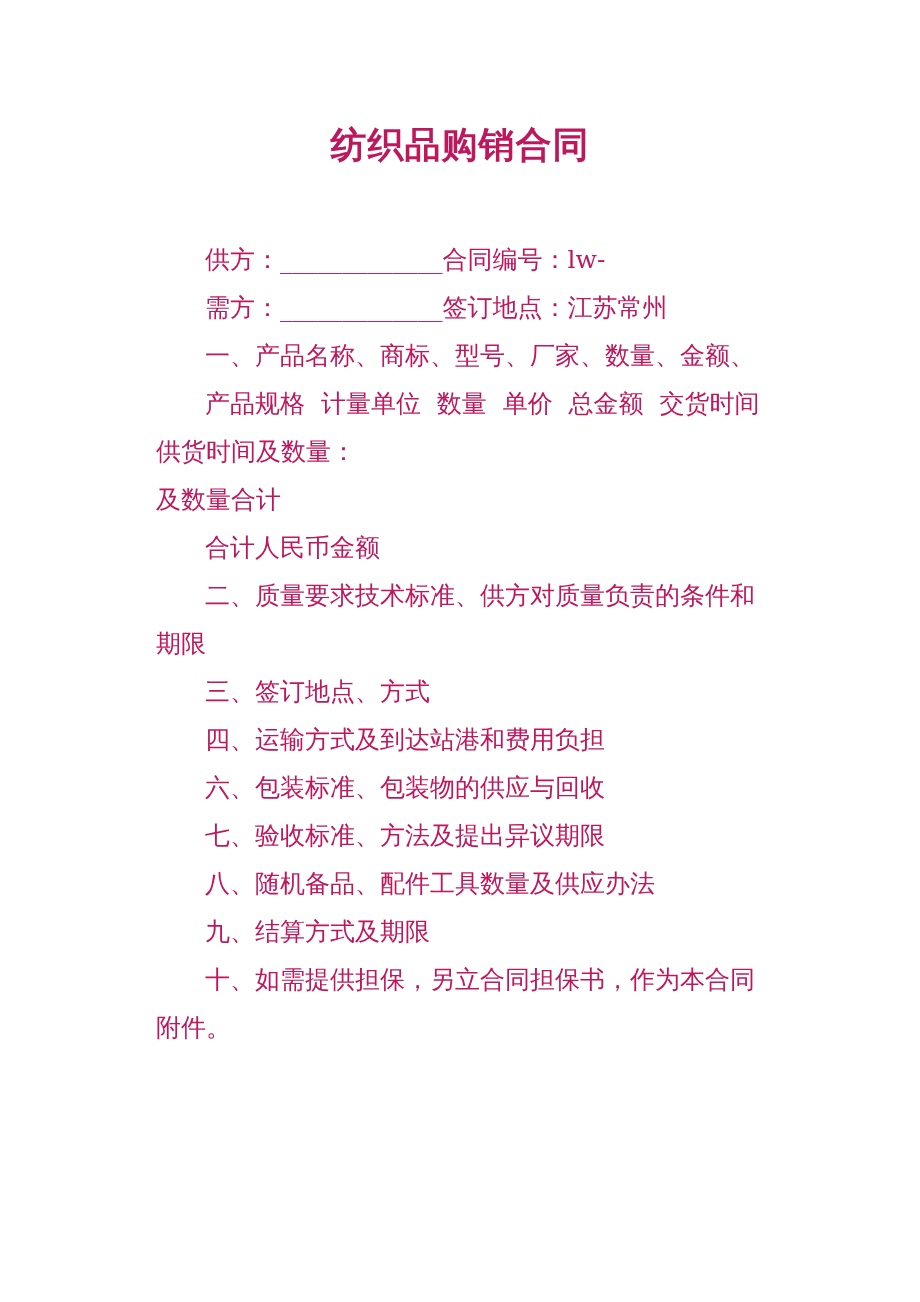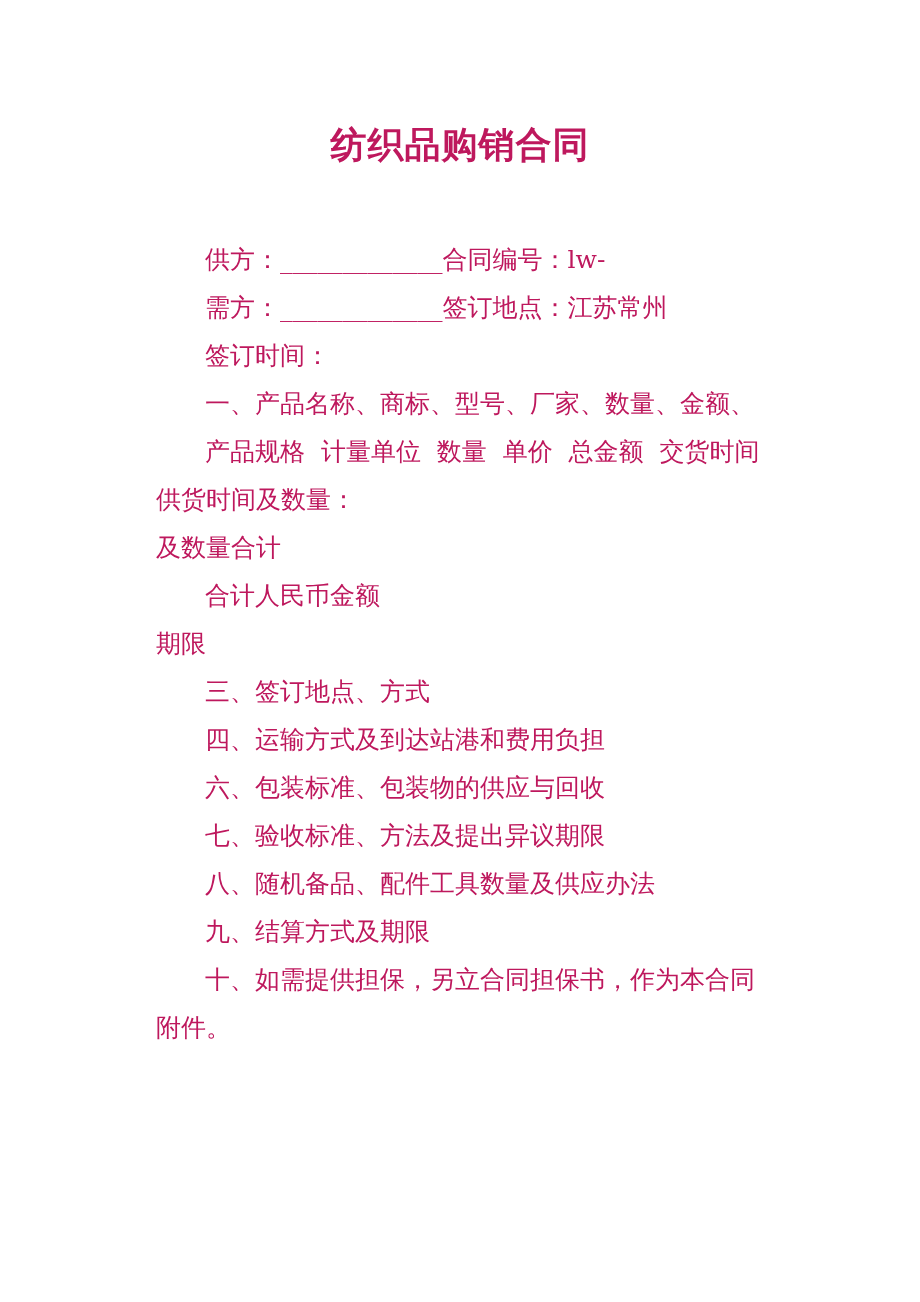--- a/index.html
+++ b/index.html
@@ -45,27 +45,27 @@
 <div class="page">
 
   <h1 class="doc-title">纺织品购销合同</h1>
 
   <div class="content">
 
     <div class="para indent"><span>供方：</span><span class="blank">_____________</span><span>合同编号：</span><span>lw-</span></div>
 
     <div class="para indent"><span>需方：</span><span class="blank">_____________</span><span>签订地点：</span><span>江苏常州</span></div>
 
-    <div class="para indent"><span>签订时间：</span></div>
 
     <div class="para indent">一、产品名称、商标、型号、厂家、数量、金额、</div>
     <div class="para indent">产品规格  计量单位  数量  单价  总金额  交货时间</div>
     <div class="para">供货时间及数量：</div>
     <div class="para">及数量合计</div>
     <div class="para indent">合计人民币金额</div>
+    <div class="para indent">二、质量要求技术标准、供方对质量负责的条件和</div>
     <div class="para">期限</div>
     <div class="para indent">三、签订地点、方式</div>
     <div class="para indent">四、运输方式及到达站港和费用负担</div>
     <div class="para indent">六、包装标准、包装物的供应与回收</div>
     <div class="para indent">七、验收标准、方法及提出异议期限</div>
     <div class="para indent">八、随机备品、配件工具数量及供应办法</div>
     <div class="para indent">九、结算方式及期限</div>
     <div class="para indent">十、如需提供担保，另立合同担保书，作为本合同</div>
     <div class="para">附件。</div>
 

